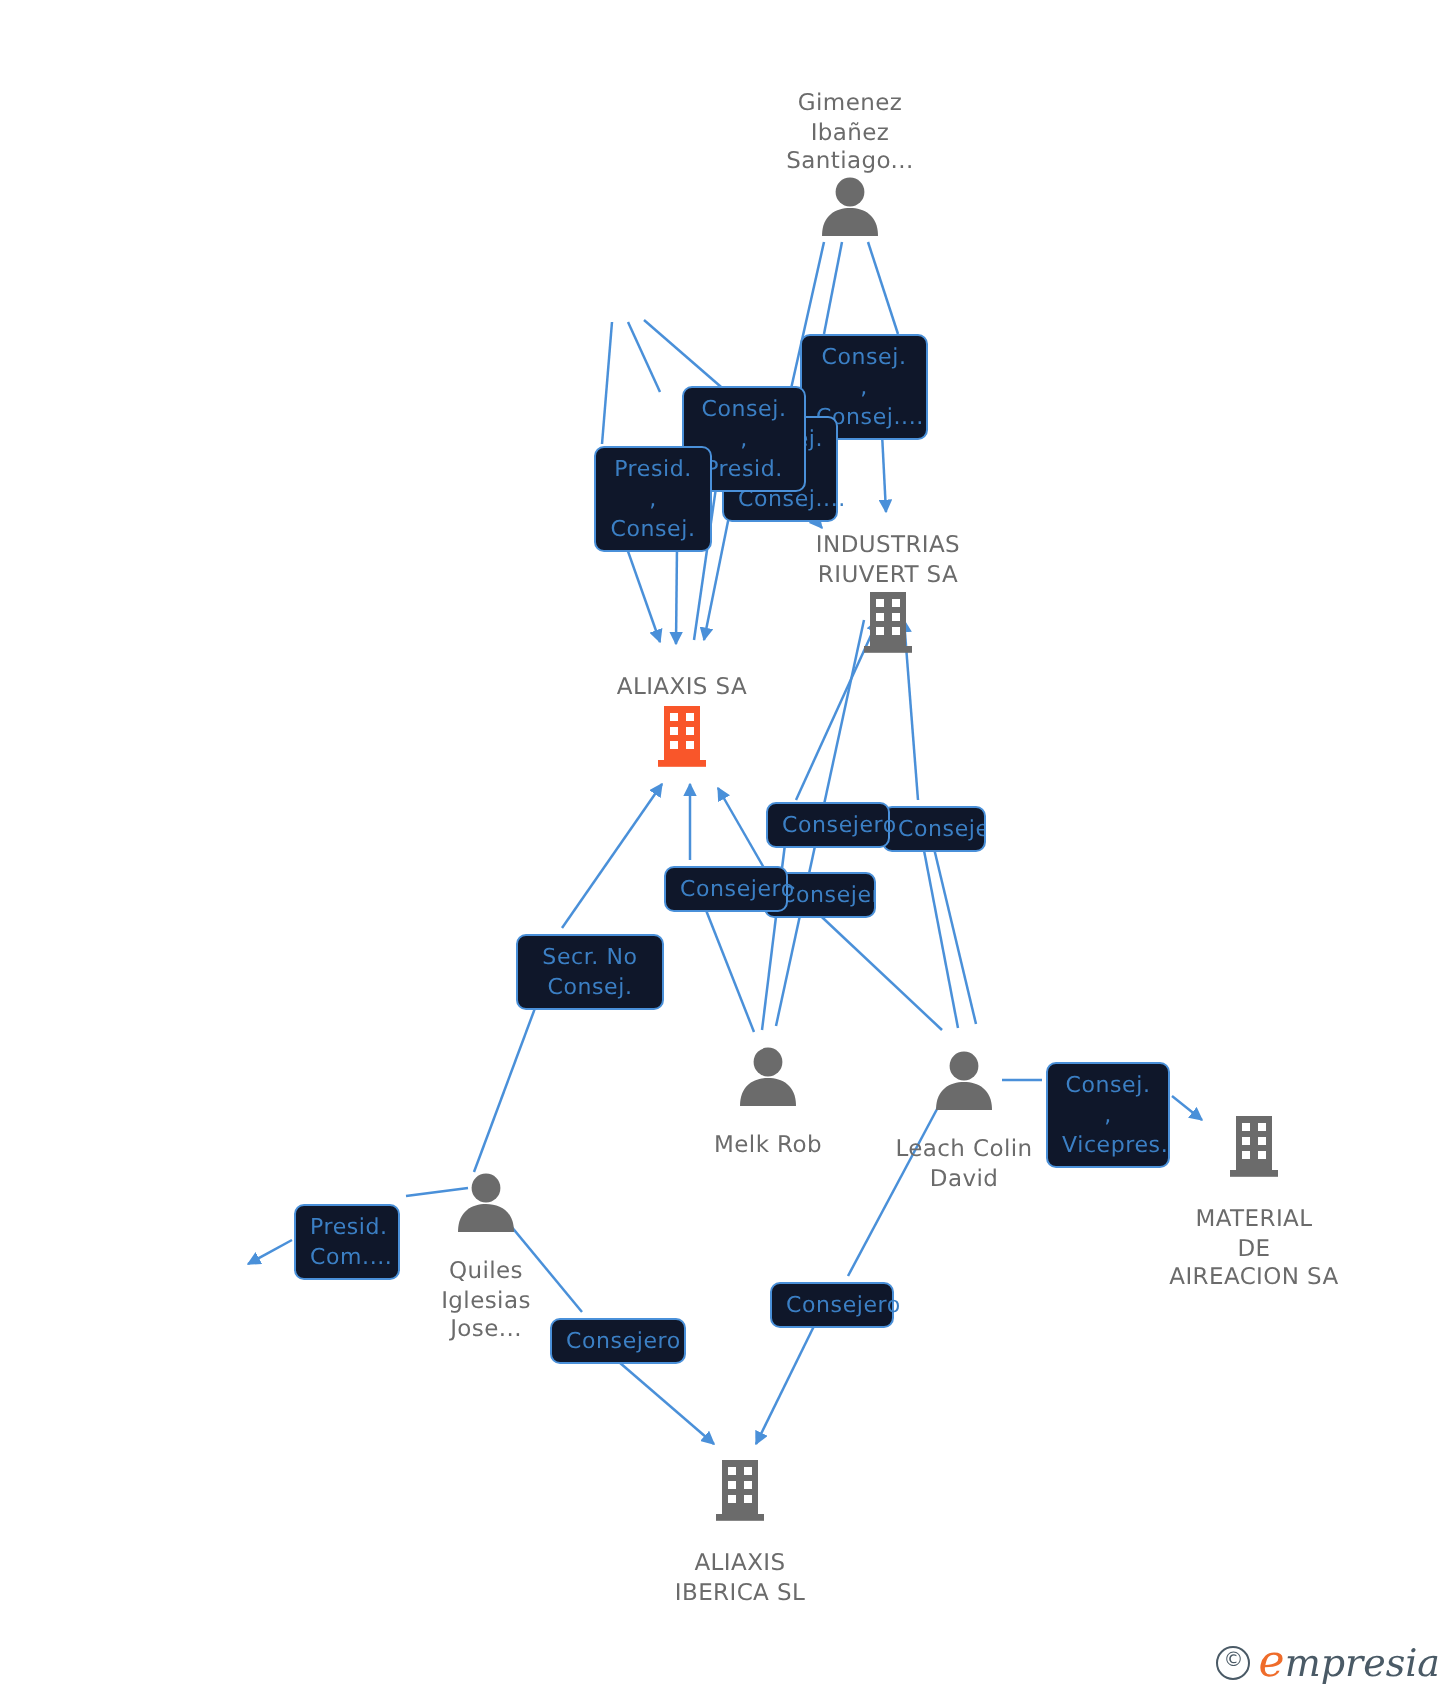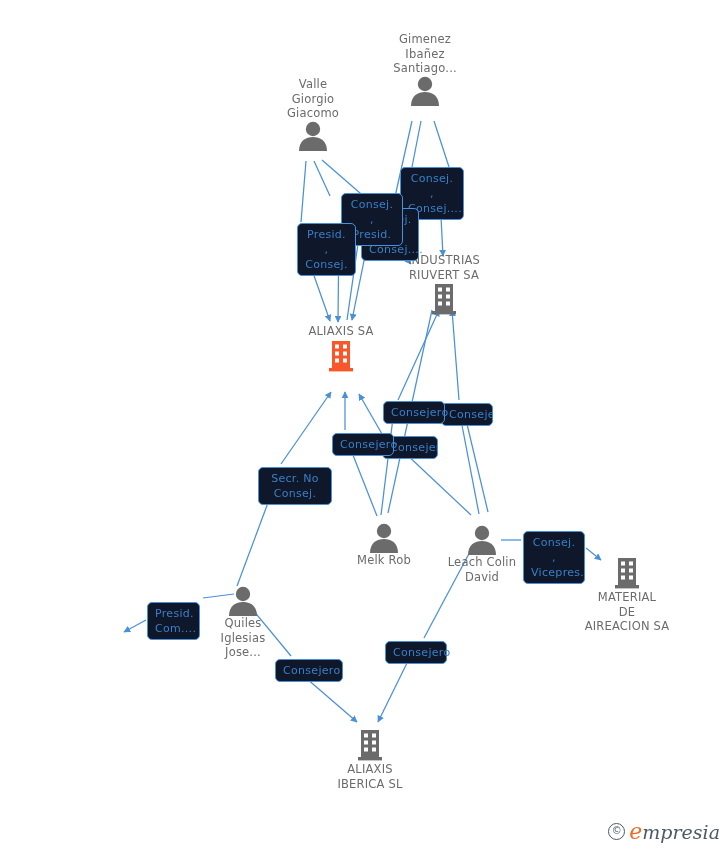--- a/index.html
+++ b/index.html
@@ -30,20 +30,21 @@
     text-align: center;
     width: 120px;
     margin-left: -60px;
   }
   .node-label {
     font-size: 11.5px;
     line-height: 14.5px;
     color: #6b6b6b;
     letter-spacing: 0.2px;
     white-space: pre-line;
+    margin-top: 12px;
   }
   .node-icon {
     display: block;
     margin: 0 auto;
   }
   .node-icon svg { display: block; margin: 0 auto; }
   .edge-label {
     position: absolute;
     border: 1.3px solid #4a90d9;
     background: #0f172a;
@@ -150,31 +151,20 @@
 Ibañez
 Santiago...</div>
     <span class="node-icon">
       <svg width="36" height="30" viewBox="0 0 36 30">
         <circle cx="18" cy="8" r="7.2" fill="#6b6b6b"></circle>
         <path d="M 4 30 C 4 19.5 11 16 18 16 C 25 16 32 19.5 32 30 Z" fill="#6b6b6b"></path>
       </svg>
     </span>
   </div>
 
-  <div class="node" style="left:313px; top:77px;">
-    <div class="node-label">Valle
-Giorgio
-Giacomo</div>
-    <span class="node-icon">
-      <svg width="36" height="30" viewBox="0 0 36 30">
-        <circle cx="18" cy="8" r="7.2" fill="#6b6b6b"></circle>
-        <path d="M 4 30 C 4 19.5 11 16 18 16 C 25 16 32 19.5 32 30 Z" fill="#6b6b6b"></path>
-      </svg>
-    </span>
-  </div>
 
   <div class="node" style="left:444px; top:253px;">
     <div class="node-label">INDUSTRIAS
 RIUVERT SA</div>
     <span class="node-icon">
       <svg width="30" height="34" viewBox="0 0 30 34">
         <rect x="6" y="2" width="18" height="27" fill="#6b6b6b"></rect>
         <rect x="3" y="29" width="24" height="3.4" fill="#6b6b6b"></rect>
         <rect x="9" y="5.5" width="4" height="4" fill="#ffffff"></rect>
         <rect x="17" y="5.5" width="4" height="4" fill="#ffffff"></rect>

